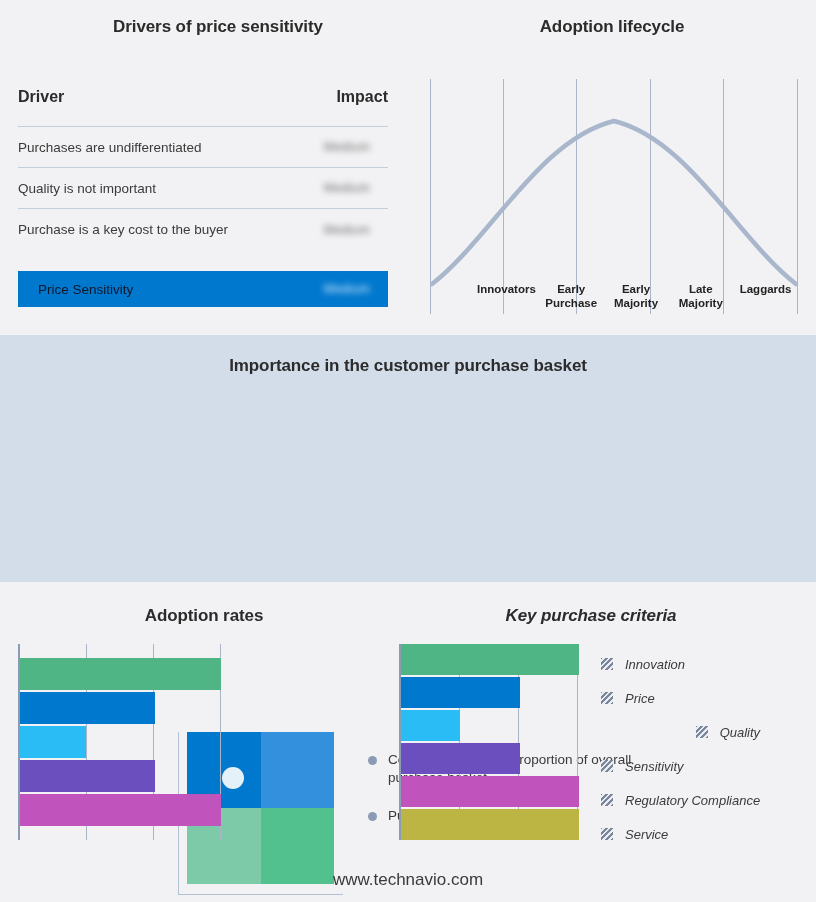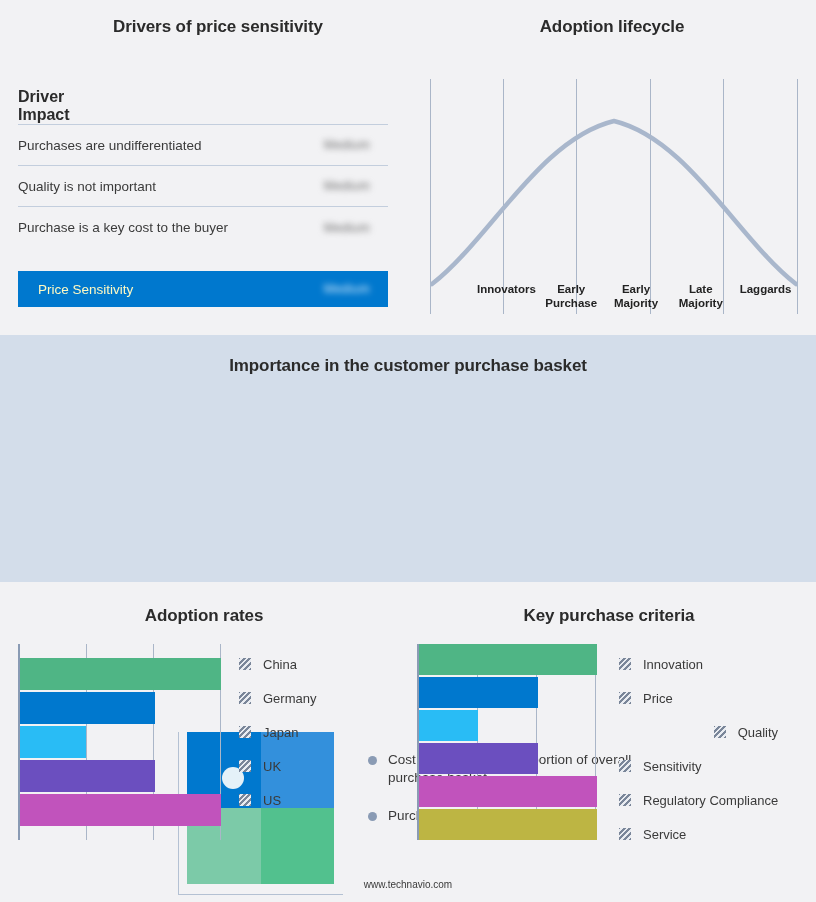--- a/index.html
+++ b/index.html
@@ -23,23 +23,22 @@
     letter-spacing: -0.1px;
   }
 
   
   .drivers { position: absolute; left: 0; top: 0; width: 408px; height: 335px; }
   .drivers .panel-title { margin-top: 17px; margin-left: 28px; }
 
   .drv-table { position: absolute; left: 18px; top: 88px; width: 370px; }
   .drv-head {
     display: flex; justify-content: space-between; align-items: baseline;
-    padding-bottom: 0;
+    padding-bottom: 20px;
     border-bottom: 1px solid #c3cedd;
-    flex-direction: column;
   }
   .drv-head span { font-size: 16px; font-weight: bold; color: #2b2b2b; }
 
   .drv-row {
     display: flex; justify-content: space-between; align-items: center;
     height: 41px;
     border-bottom: 1px solid #c3cedd;
   }
   .drv-row:nth-of-type(4) { border-bottom: none; }
   .drv-name { font-size: 13.5px; color: #3a3a3a; }
@@ -53,21 +52,21 @@
     padding-right: 18px;
   }
 
   .drv-total {
     position: absolute; left: 18px; top: 271px;
     width: 370px; height: 36px;
     background: #0078ce;
     display: flex; justify-content: space-between; align-items: center;
     padding: 0 0 0 20px;
   }
-  .drv-total .drv-name { color: #fef9c3; font-size: 13.5px; }
+  .drv-total .drv-name { color: #0f172a; font-size: 13.5px; }
   .drv-total .drv-impact { color: #dff0ff; filter: blur(3.1px); }
 
   
   .lifecycle { position: absolute; left: 408px; top: 0; width: 408px; height: 402px; }
   .lifecycle .panel-title { margin-top: 17px; }
 
   .lc-plot { position: absolute; left: 22px; top: 79px; width: 368px; height: 235px; }
   .lc-grid { position: absolute; inset: 0; }
   .lc-vline { position: absolute; top: 0; bottom: 0; width: 1px; background: #aab6c8; }
   .lc-curve { position: absolute; left: 0; top: 0; }
@@ -109,21 +108,21 @@
   .bl-item { display: flex; align-items: flex-start; margin-bottom: 20px; }
   .bl-dot {
     width: 9px; height: 9px; border-radius: 50%;
     background: #8a9bb4; margin-top: 5px; margin-right: 11px; flex: 0 0 auto;
   }
   .bl-text { font-size: 13.5px; color: #3a3a3a; line-height: 18px; max-width: 250px; }
 
   
   .barchart { position: absolute; top: 582px; height: 290px; }
   .bc-left  { left: 0;   width: 408px; }
-  .bc-right { left: 405px; width: 408px; }
+  .bc-right { left: 387px; width: 408px; font-style: italic; }
   .barchart .panel-title { margin-top: 24px; }
 
   .bc-body { position: absolute; left: 0; right: 0; top: 62px; display: flex; }
 
   .bc-plot { position: relative; height: 196px; }
   .bc-left  .bc-plot { margin-left: 18px; width: 203px; }
   .bc-right .bc-plot { margin-left: 12px; width: 180px; }
 
   .bc-axis { position: absolute; left: 0; top: 0; bottom: 0; width: 2px; background: #8a9bb4; }
   .bc-gline { position: absolute; top: 0; bottom: 0; width: 1px; background: #aab6c8; }
@@ -141,21 +140,21 @@
     width: 12px; height: 12px; margin-right: 12px; flex: 0 0 auto;
     background-color: #e9ecf1;
     background-image: repeating-linear-gradient(
       -45deg, #7a8699 0px, #7a8699 2px, #e9ecf1 2px, #e9ecf1 4px);
   }
   .bc-leg-label { font-size: 13px; color: #3a3a3a; white-space: nowrap; }
 
   
   .footer {
     position: absolute; left: 0; right: 0; bottom: 12px;
-    text-align: center; font-size: 10px; color: #3a3a3a;
+    text-align: center; font-size: 17px; color: #3a3a3a;
   }
 </style>
 </head>
 <body>
 
 <div class="page">
 
   <section class="drivers">
     <h2 class="panel-title">Drivers of price sensitivity</h2>
 
@@ -271,42 +270,20 @@
               <div class="bc-bar" style="width: 33%; background: rgb(41, 188, 245);"></div>
             </div>
             <div class="bc-bar-slot" style="height: 32px; margin-bottom: 2px;">
               <div class="bc-bar" style="width: 67%; background: rgb(107, 79, 191);"></div>
             </div>
             <div class="bc-bar-slot" style="height: 32px; margin-bottom: 0px;">
               <div class="bc-bar" style="width: 100%; background: rgb(193, 83, 188);"></div>
             </div>
           </div>
       </div>
-      <div class="bc-legend" id="legend-left" style="padding-top: 4px;">
-          <div class="bc-leg-item" style="height: 32px; margin-bottom: 2px;">
-            <span class="bc-swatch"></span>
-            <span class="bc-leg-label">China</span>
-          </div>
-          <div class="bc-leg-item" style="height: 32px; margin-bottom: 2px;">
-            <span class="bc-swatch"></span>
-            <span class="bc-leg-label">Germany</span>
-          </div>
-          <div class="bc-leg-item" style="height: 32px; margin-bottom: 2px;">
-            <span class="bc-swatch"></span>
-            <span class="bc-leg-label">Japan</span>
-          </div>
-          <div class="bc-leg-item" style="height: 32px; margin-bottom: 2px;">
-            <span class="bc-swatch"></span>
-            <span class="bc-leg-label">UK</span>
-          </div>
-          <div class="bc-leg-item" style="height: 32px; margin-bottom: 0px;">
-            <span class="bc-swatch"></span>
-            <span class="bc-leg-label">US</span>
-          </div>
-        </div>
     </div>
   </section>
 
   <section class="barchart bc-right">
     <h2 class="panel-title">Key purchase criteria</h2>
     <div class="bc-body">
       <div class="bc-plot">
         <div class="bc-axis"></div>
         <div class="bc-gline" style="left:60px"></div>
         <div class="bc-gline" style="left:119px"></div>

